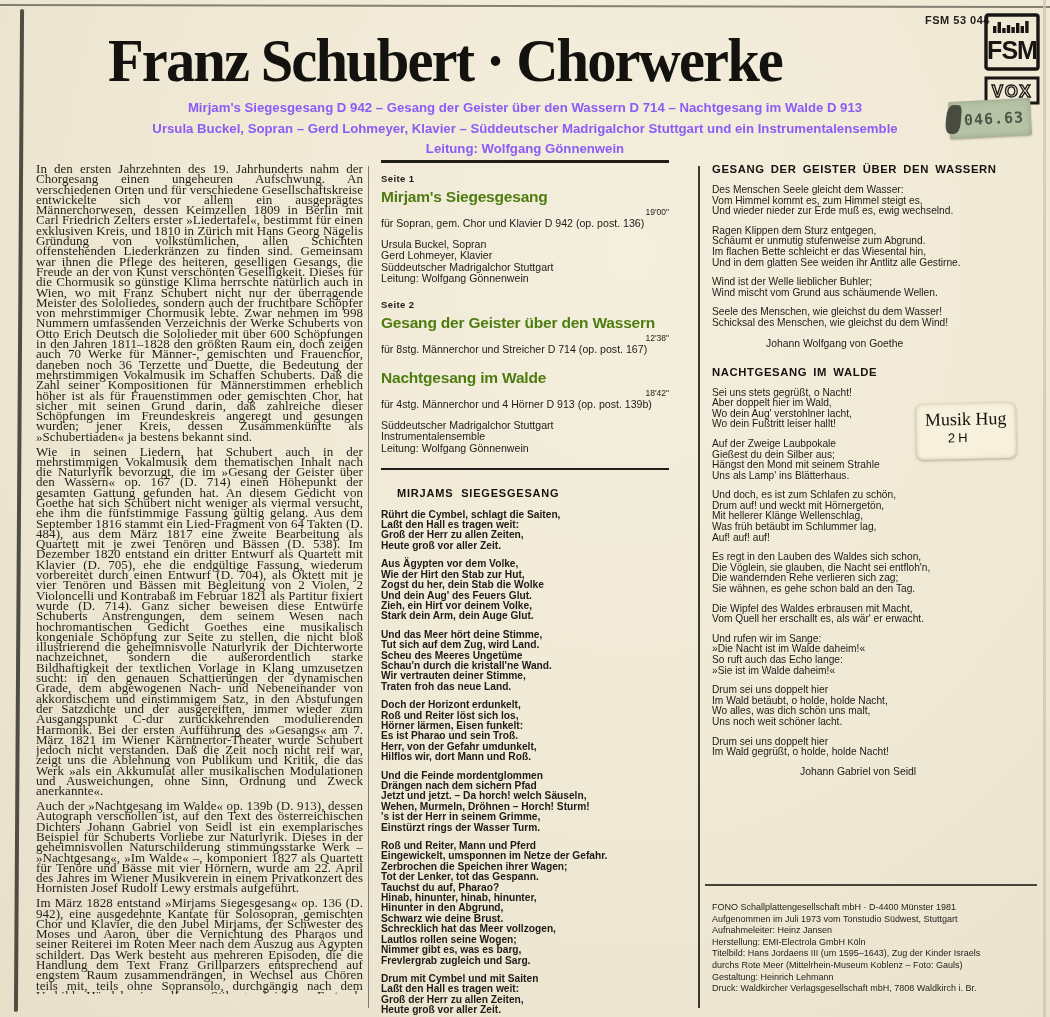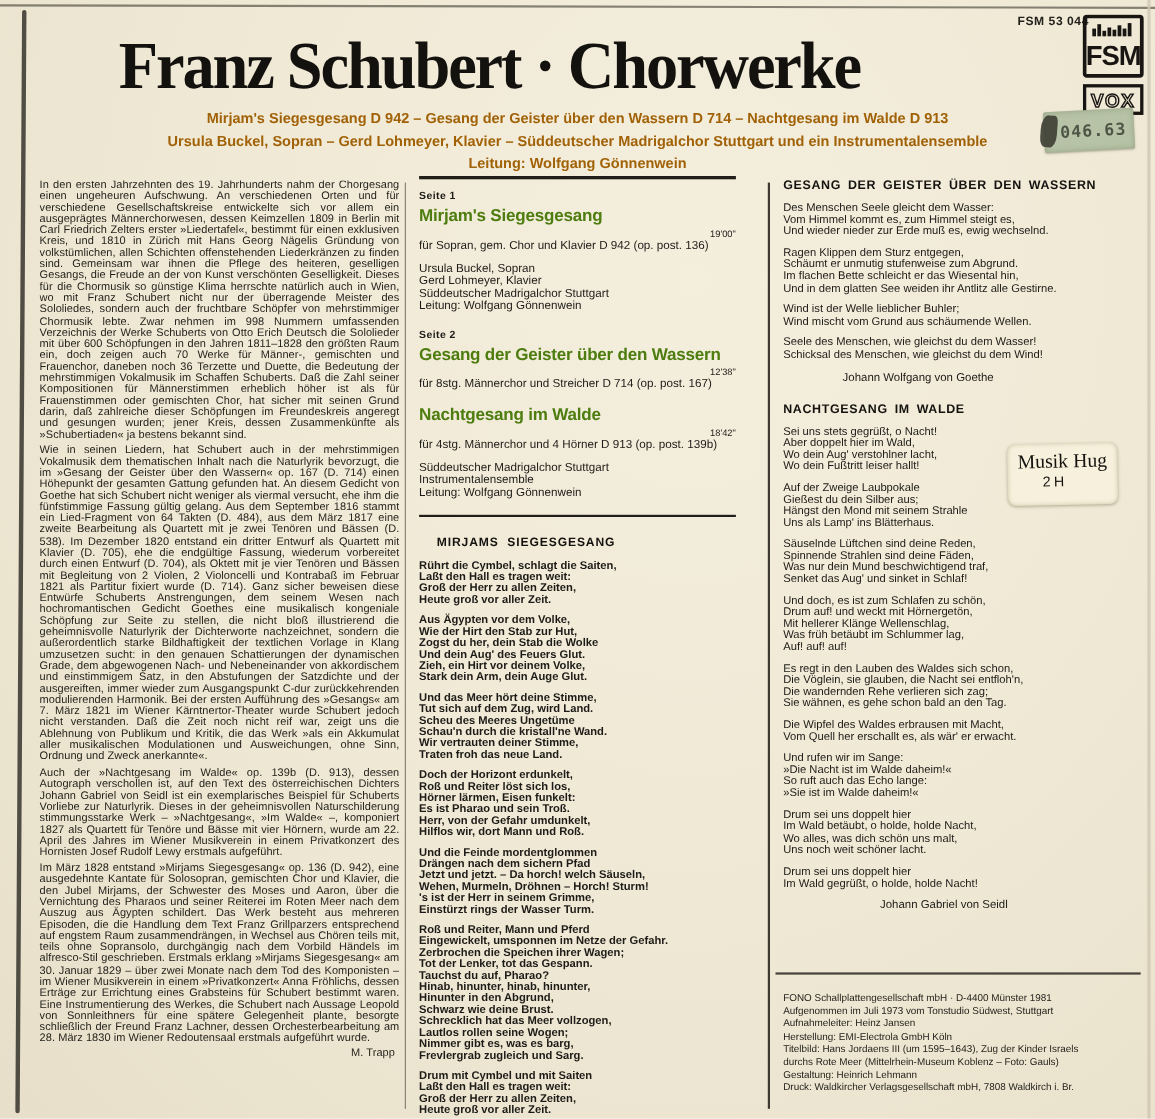--- a/index.html
+++ b/index.html
@@ -19,35 +19,35 @@
   .catalog{position:absolute;left:925px;top:14px;font-size:11px;font-weight:bold;letter-spacing:.5px;}
   .fsm-logo{position:absolute;left:984px;top:13px;width:56px;height:58px;}
   .vox-logo{position:absolute;left:984px;top:76px;width:56px;height:29px;}
   .title{
     position:absolute;left:108px;top:26px;margin:0;width:840px;
     font-family:"Liberation Serif", serif;font-weight:bold;font-size:61px;
     letter-spacing:-2px;transform:scaleX(.96);transform-origin:left;
     color:#14120f;white-space:nowrap;
   }
   .credits{position:absolute;left:90px;top:98px;width:870px;text-align:center;
-    font-weight:bold;font-size:13.2px;line-height:20.5px;color:#a16207;}
+    font-weight:bold;font-size:13.2px;line-height:20.5px;color:#8b5cf6;}
 
   .price-sticker{
     position:absolute;left:949px;top:100px;width:82px;height:37px;
     background:#b7c3a6;transform:rotate(-3deg);border-radius:2px;
     box-shadow:0 1px 2px rgba(60,60,40,.35), inset 0 0 6px rgba(90,100,70,.35);
     display:flex;align-items:center;justify-content:flex-end;padding-right:7px;box-sizing:border-box;
     font-family:"DejaVu Sans Mono", monospace;font-size:15px;font-weight:bold;color:#4d5546;letter-spacing:1px;
   }
   .price-sticker::before{content:"";position:absolute;left:-3px;top:3px;width:15px;height:29px;
     background:#3c3e33;transform:rotate(7deg);border-radius:45% 20% 40% 30%;opacity:.9;}
 
   
   .col-left{position:absolute;left:36px;top:164px;width:327px;height:830px;
-    font-size:10px;line-height:10.3px;text-align:justify;letter-spacing:.05px;color:#201e19;overflow:hidden;}
+    font-size:13px;line-height:10.3px;text-align:justify;letter-spacing:.05px;color:#201e19;overflow:hidden;font-family:Liberation Serif, serif;}
   .col-left p{margin:0 0 4.5px 0;hyphens:auto;}
   .notes-author{text-align:right;padding-right:4px;margin-top:-1px;}
 
   .vrule{position:absolute;top:166px;height:842px;background:#5c564a;}
   .vrule1{left:368px;width:1px;opacity:.75;}
   .vrule2{left:698px;width:2px;background:#3e3a31;}
 
   .col-mid{position:absolute;left:381px;top:160px;width:288px;color:#1d1b17;}
   .rule-top{height:2.5px;background:#211e19;margin-bottom:10px;}
   .side-label{font-size:9.5px;font-weight:bold;letter-spacing:.4px;margin:3px 0 4px;}
@@ -269,26 +269,20 @@
           <div>Wo dein Aug' verstohlner lacht,</div>
           <div>Wo dein Fußtritt leiser hallt!</div>
         </div>
         <div class="stanza">
           <div>Auf der Zweige Laubpokale</div>
           <div>Gießest du dein Silber aus;</div>
           <div>Hängst den Mond mit seinem Strahle</div>
           <div>Uns als Lamp' ins Blätterhaus.</div>
         </div>
         <div class="stanza">
-          <div>Säuselnde Lüftchen sind deine Reden,</div>
-          <div>Spinnende Strahlen sind deine Fäden,</div>
-          <div>Was nur dein Mund beschwichtigend traf,</div>
-          <div>Senket das Aug' und sinket in Schlaf!</div>
-        </div>
-        <div class="stanza">
           <div>Und doch, es ist zum Schlafen zu schön,</div>
           <div>Drum auf! und weckt mit Hörnergetön,</div>
           <div>Mit hellerer Klänge Wellenschlag,</div>
           <div>Was früh betäubt im Schlummer lag,</div>
           <div>Auf! auf! auf!</div>
         </div>
         <div class="stanza">
           <div>Es regt in den Lauben des Waldes sich schon,</div>
           <div>Die Vöglein, sie glauben, die Nacht sei entfloh'n,</div>
           <div>Die wandernden Rehe verlieren sich zag;</div>

